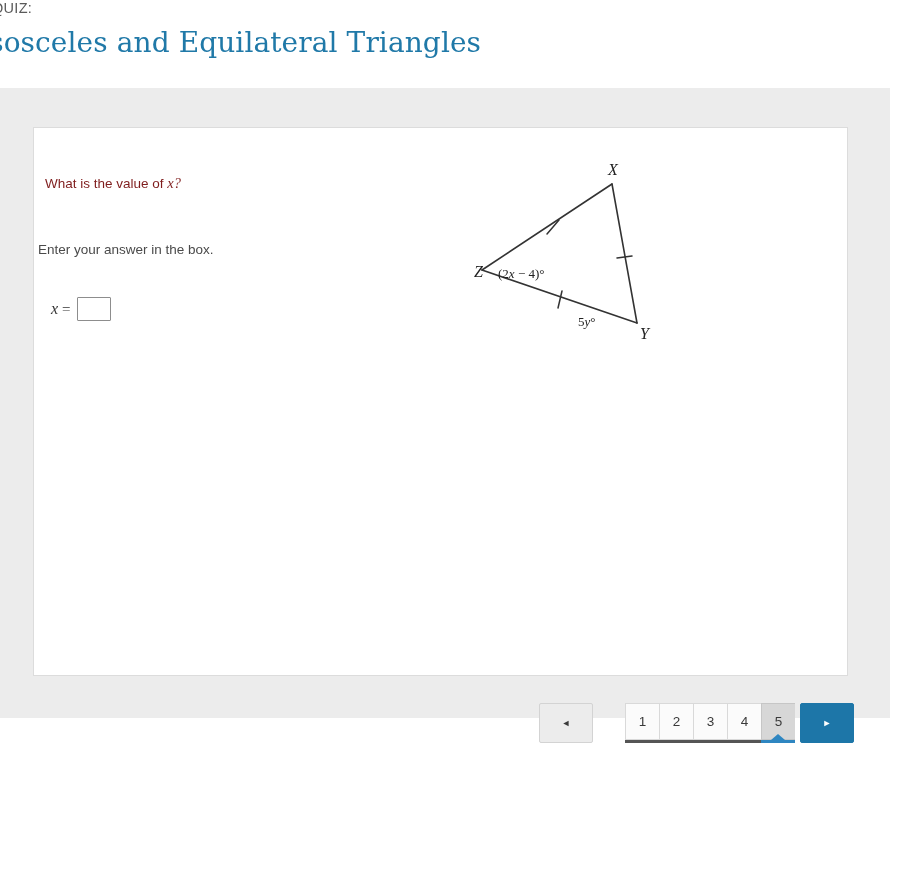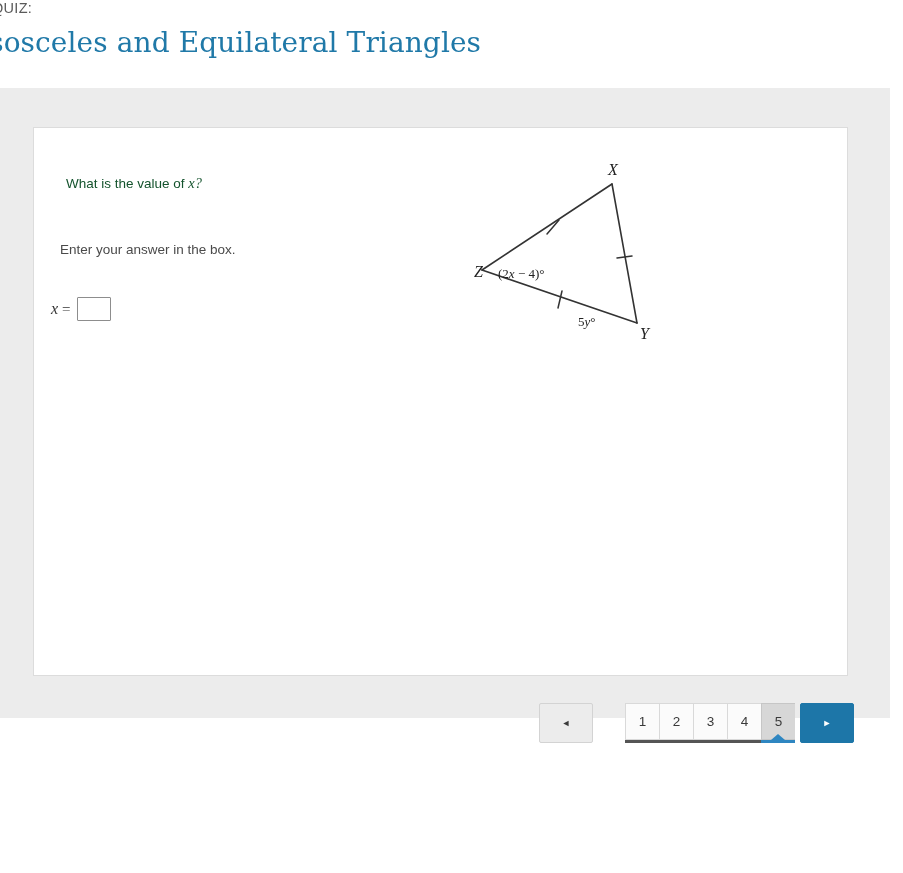--- a/index.html
+++ b/index.html
@@ -64,29 +64,29 @@
     width: 815px;
     height: 549px;
     background: #ffffff;
     border: 1px solid #dcdcdc;
     box-sizing: border-box;
   }
 
   
   #question-prompt {
     position: absolute;
-    left: 32px;
+    left: 11px;
     top: 47px;
     font-size: 13.5px;
-    color: #14532d;
+    color: #7f1d1d;
     white-space: nowrap;
   }
   #answer-instruction {
     position: absolute;
-    left: 26px;
+    left: 4px;
     top: 114px;
     font-size: 13.5px;
     color: #4a4a4a;
     white-space: nowrap;
   }
   .mvar {
     font-style: italic;
     font-family: "Liberation Serif", serif;
     font-size: 14.5px;
   }

